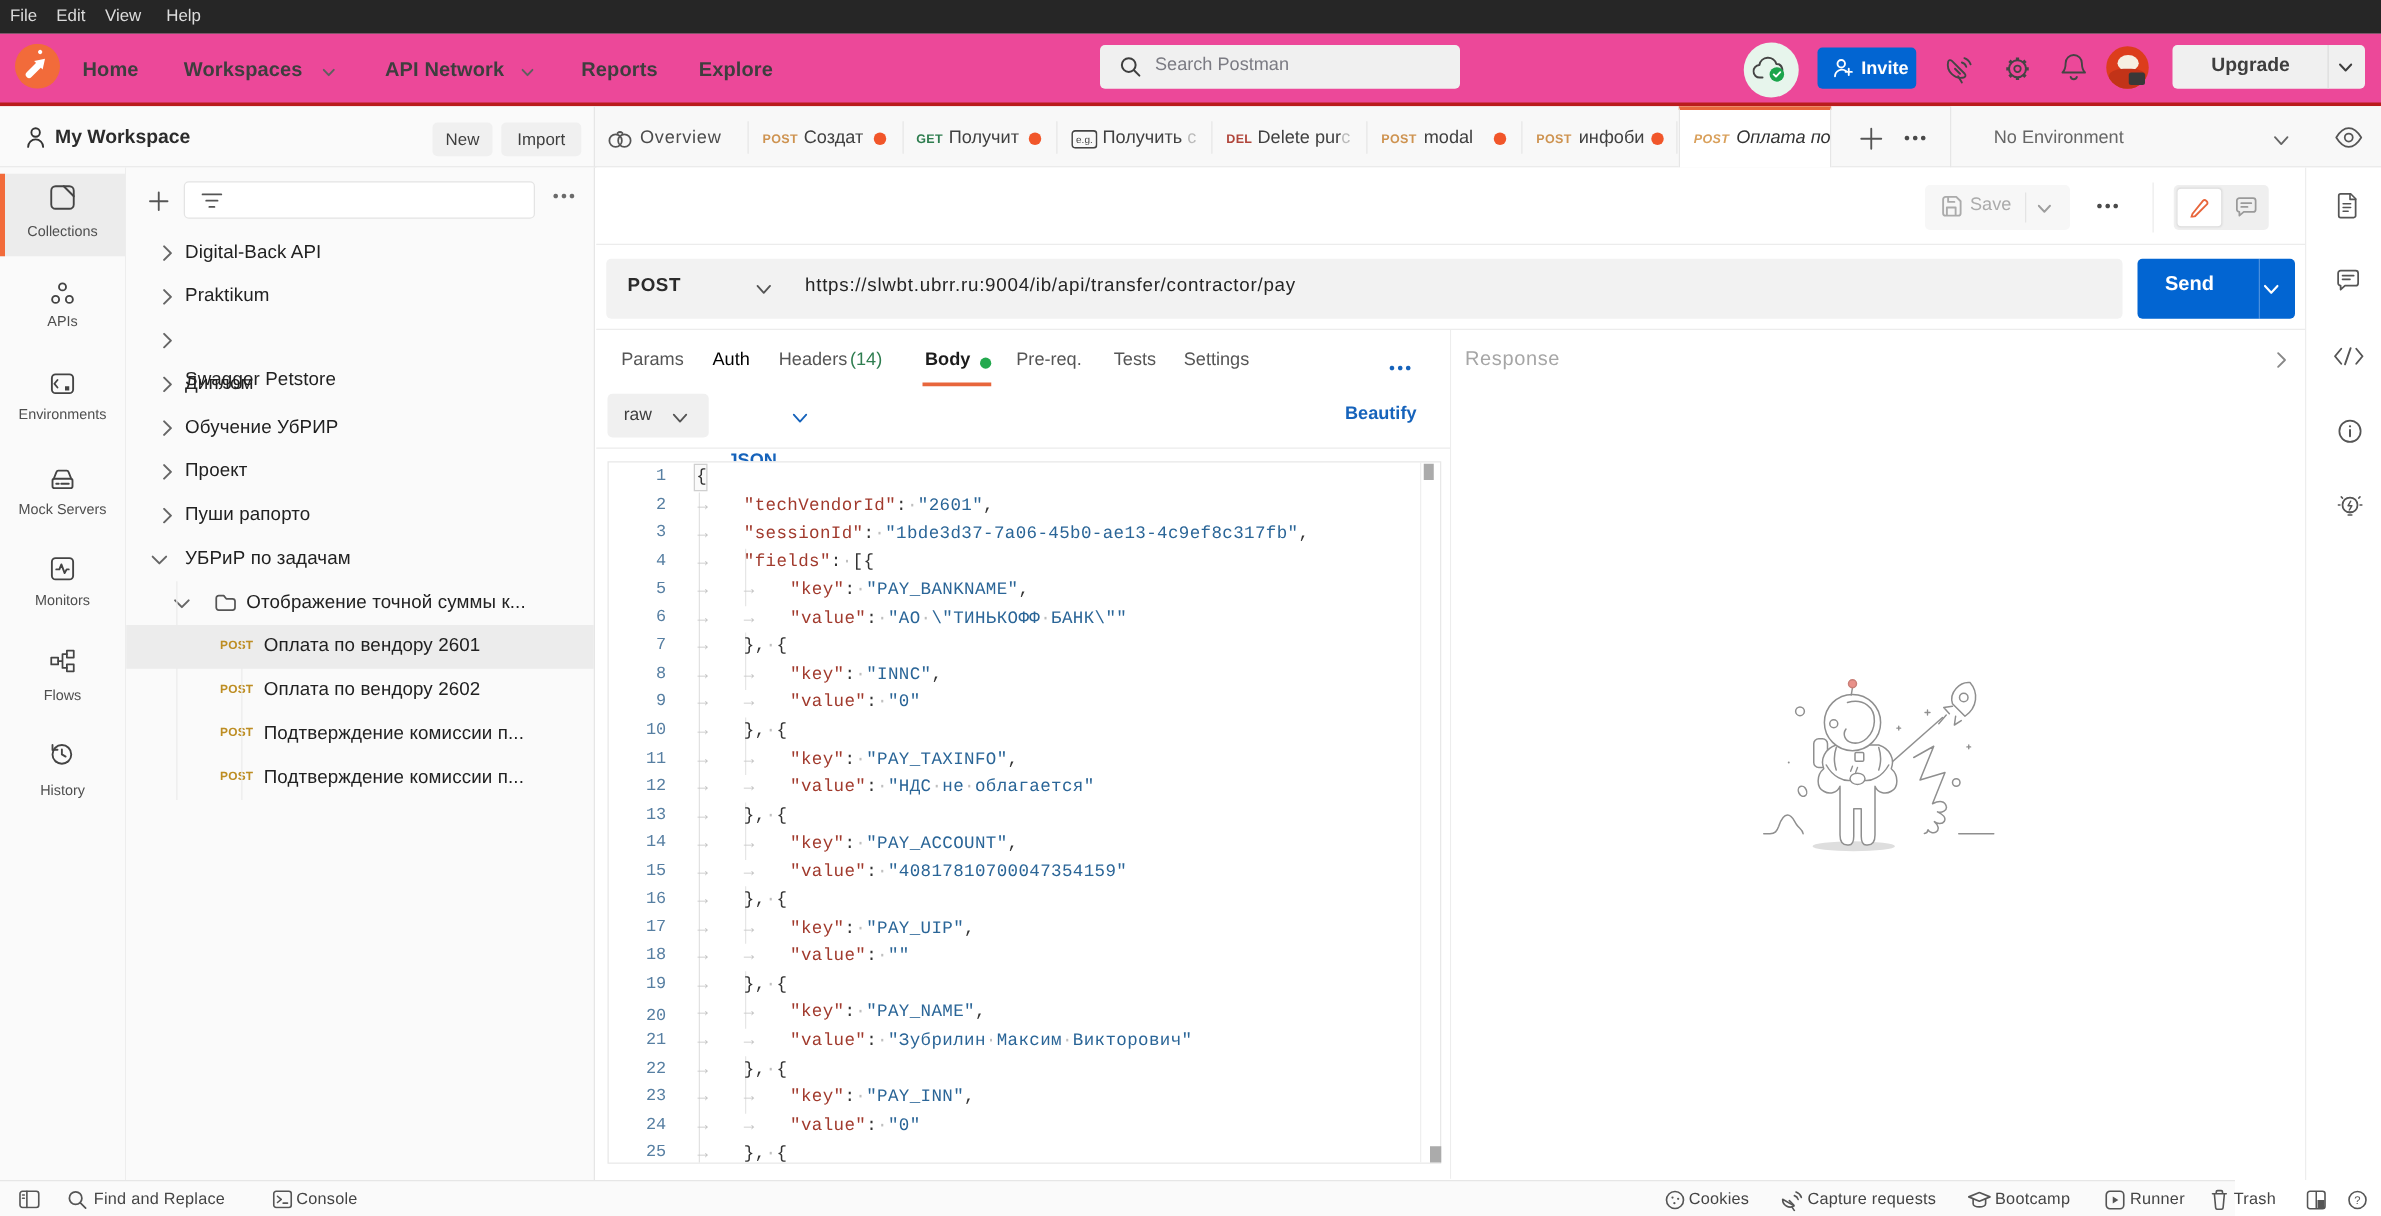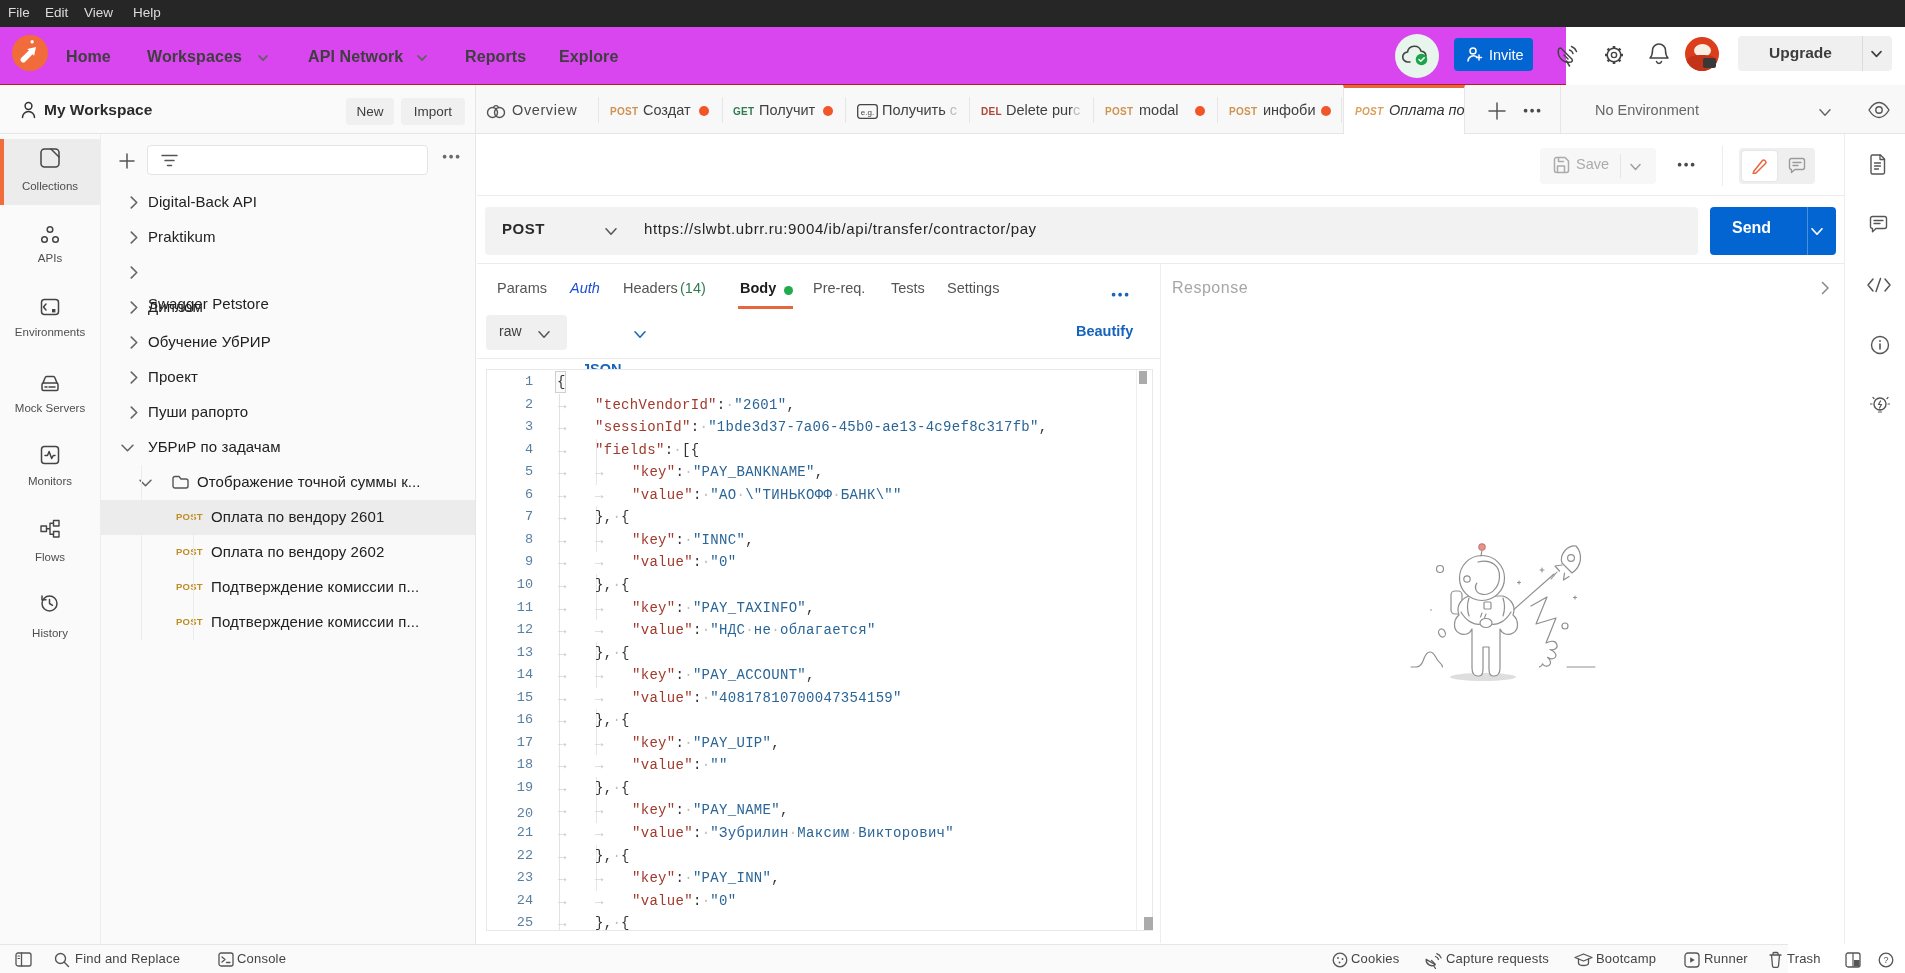--- a/index.html
+++ b/index.html
@@ -3,21 +3,21 @@
 <style>
 *{margin:0;padding:0;box-sizing:border-box;}
 html,body{width:1905px;height:973px;overflow:hidden;}
 body{font-family:"Liberation Sans",sans-serif;background:#fff;position:relative;color:#212121;}
 .a{position:absolute;}
 svg{display:block;}
 
 #titlebar{left:0;top:0;width:1905px;height:27px;background:#262626;color:#DCDCDC;font-size:13.5px;}
 #titlebar span{position:absolute;top:5px;}
 
-#header{left:0;top:27px;width:1566px;height:58px;background:#d946ef;border-bottom:1px solid #b91c1c;}
+#header{left:0;top:27px;width:1905px;height:58px;background:#ec4899;border-bottom:3px solid #b91c1c;}
 .nav{position:absolute;top:0;height:60px;line-height:60px;font-size:16px;font-weight:700;color:#3E3E3E;letter-spacing:.1px;}
 #search{left:880px;top:9px;width:288px;height:35px;background:#F0F0F0;border-radius:4px;}
 #search .ph{position:absolute;left:44px;top:8px;font-size:14.5px;color:#7B7B83;}
 .btn-blue{background:#0265D2;color:#fff;border-radius:4px;}
 .btn-gray{background:#F0F0F0;color:#3E3E3E;border-radius:4px;}
 
 #subbar-l{left:0;top:85px;width:476px;height:49px;background:#FAFAFA;border-bottom:1px solid #E6E6E6;border-right:1px solid #E6E6E6;}
 #subbar-r{left:476px;top:85px;width:1429px;height:49px;background:#F8F8F8;border-bottom:1px solid #E6E6E6;}
 .tabsep{position:absolute;top:12px;height:26px;width:1px;background:#E6E6E6;}
 .tabtxt{position:absolute;top:17px;font-size:14.5px;color:#404040;white-space:nowrap;}
@@ -69,33 +69,40 @@
     <span class="nav" style="left:147px">Workspaces</span>
     <svg class="a " style="left:258px;top:27px" width="10" height="8" viewBox="0 0 10 7.2" fill="none" stroke-linecap="round" stroke-linejoin="round">
       <polyline points="1,1.5 5.0,5.7 9,1.5" stroke="#5F5F5F" stroke-width="1.6"></polyline>
     </svg>
     <span class="nav" style="left:308px">API Network</span>
     <svg class="a " style="left:417px;top:27px" width="10" height="8" viewBox="0 0 10 7.2" fill="none" stroke-linecap="round" stroke-linejoin="round">
       <polyline points="1,1.5 5.0,5.7 9,1.5" stroke="#5F5F5F" stroke-width="1.6"></polyline>
     </svg>
     <span class="nav" style="left:465px">Reports</span>
     <span class="nav" style="left:559px">Explore</span>
+    <div class="a" id="search">
+      <svg class="a " style="left:16px;top:9px" width="17" height="17" viewBox="0 0 17 17" fill="none" stroke-linecap="round" stroke-linejoin="round">
+        <circle cx="7" cy="7" r="5.5" stroke="#3E3E3E" stroke-width="1.6"></circle>
+        <path d="M11.2 11.2 L15.5 15.5" stroke="#3E3E3E" stroke-width="1.6"></path>
+      </svg>
+      <span class="ph">Search Postman</span>
+    </div>
     <div class="a" style="left:1395px;top:7px;width:44px;height:44px;border-radius:50%;background:#E7F5EC;"></div>
     <svg class="a " style="left:1402px;top:16px" width="30" height="24" viewBox="0 0 30 24" fill="none" stroke-linecap="round" stroke-linejoin="round">
       <path d="M8 19 h-2 a5 5 0 0 1 -0.5 -10 a7 7 0 0 1 13.6 -0.8 a4.5 4.5 0 0 1 2.6 8.3" stroke="#444" stroke-width="1.6"></path>
       <circle cx="19.5" cy="16.5" r="5.8" fill="#1BA54B" stroke="none"></circle>
       <path d="M17 16.5 l1.8 1.8 l3.4-3.6" stroke="#fff" stroke-width="1.5"></path>
     </svg>
     <div class="a btn-blue" style="left:1454px;top:11px;width:79px;height:33px;"></div>
     <svg class="a " style="left:1466px;top:19px" width="18" height="17" viewBox="0 0 18 17" fill="none" stroke-linecap="round" stroke-linejoin="round">
       <circle cx="7" cy="5" r="3" stroke="#fff" stroke-width="1.5"></circle>
       <path d="M2 15 a5.5 5.5 0 0 1 9-4" stroke="#fff" stroke-width="1.5"></path>
       <path d="M13 9 v5 M10.5 11.5 h5" stroke="#fff" stroke-width="1.5"></path>
     </svg>
-    <span class="a" style="left:1489px;top:20px;font-size:14.5px;font-weight:400;color:#fff;text-align:right;">Invite</span>
+    <span class="a" style="left:1489px;top:20px;font-size:14.5px;font-weight:700;color:#fff;text-align:right;">Invite</span>
     <svg class="a " style="left:1553px;top:14px" width="27" height="27" viewBox="0 0 27 27" fill="none" stroke-linecap="round" stroke-linejoin="round">
       <path d="M5.5 8.5 a10.5 10.5 0 0 0 12.5 12.5 c1.5 -0.5 1.8 -1.8 0.8 -3 l-10.3 -10.3 c-1.2 -1 -2.5 -0.7 -3 0.8 z" stroke="#444" stroke-width="1.5"></path>
       <path d="M11 14 l4 4" stroke="#444" stroke-width="1.5"></path>
       <path d="M13.5 20 l3 5" stroke="#444" stroke-width="1.5"></path>
       <path d="M16.5 9 a5 5 0 0 1 3.5 3.5 M18.5 5.5 a8.5 8.5 0 0 1 5 5" stroke="#444" stroke-width="1.5"></path>
     </svg>
     <svg class="a " style="left:1602px;top:16px" width="24" height="24" viewBox="0 0 24 24" fill="none" stroke-linecap="round" stroke-linejoin="round">
       <circle cx="12" cy="12" r="6.8" stroke="#444" stroke-width="1.6"></circle>
       <circle cx="12" cy="12" r="2.6" stroke="#444" stroke-width="1.4"></circle>
       <g stroke="#444" stroke-width="2.6" stroke-linecap="butt">
@@ -327,21 +334,21 @@
     <span class="a" style="left:167px;top:24px;font-size:15px;letter-spacing:0.6px;color:#252525;">https://slwbt.ubrr.ru:9004/ib/api/transfer/contractor/pay</span>
     <div class="a btn-blue" style="left:1233px;top:11px;width:126px;height:48px;"></div>
     <span class="a" style="left:1255px;top:23px;font-size:16px;font-weight:700;color:#fff;">Send</span>
     <div class="a" style="left:1330px;top:11px;width:1px;height:48px;background:rgba(255,255,255,0.28);"></div>
     <svg class="a " style="left:1334px;top:31px" width="12" height="9" viewBox="0 0 12 8.44" fill="none" stroke-linecap="round" stroke-linejoin="round">
       <polyline points="1,1.5 6.0,6.9399999999999995 11,1.5" stroke="#fff" stroke-width="1.7"></polyline>
     </svg>
   </div>
 <div class="a" id="reqtabs">
     <span class="rtab" style="left:20px;color:#555;">Params</span>
-    <span class="rtab" style="left:93px;color:#1d4ed8;font-style:italic;">Auth</span>
+    <span class="rtab" style="left:93px;color:#000000;">Auth</span>
     <span class="rtab" style="left:146px;color:#555;">Headers</span>
     <span class="rtab" style="left:263px;color:#1C1C1C;font-weight:700;">Body</span>
     <span class="rtab" style="left:336px;color:#555;">Pre-req.</span>
     <span class="rtab" style="left:414px;color:#555;">Tests</span>
     <span class="rtab" style="left:470px;color:#555;">Settings</span>
     <span class="rtab" style="left:203px;color:#2E7D4F;">(14)</span>
     <div class="a" style="left:307px;top:22px;width:9px;height:9px;border-radius:50%;background:#23A94E;"></div>
     <div class="a" style="left:261px;top:42px;width:55px;height:3px;background:#E8663C;"></div>
     <span class="a" style="left:634px;top:25px;color:#1663BB;font-size:8.5px;letter-spacing:1.4px;">●●●</span>
     <div class="a" style="left:9px;top:51px;width:81px;height:35px;background:#F0F0F0;border-radius:4px;"></div>

